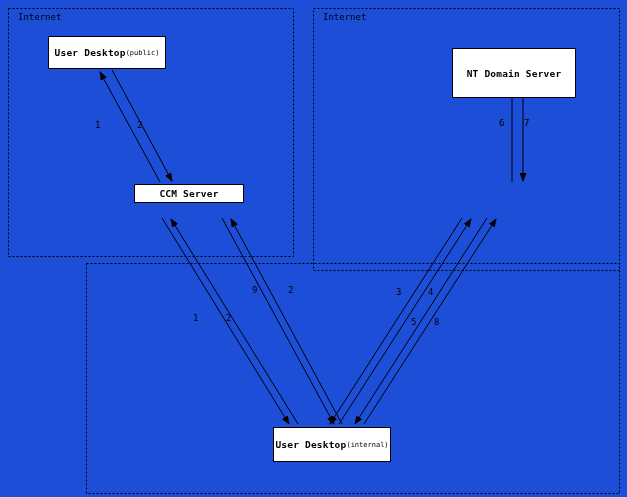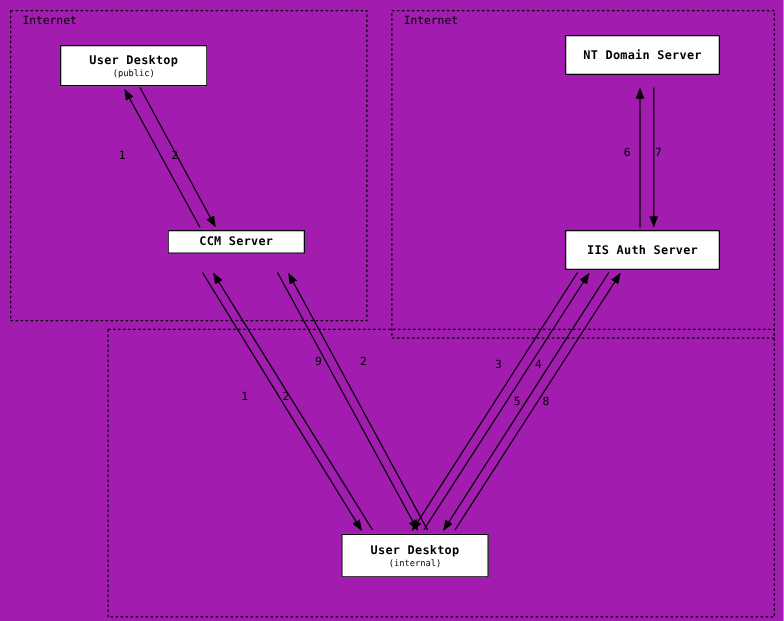--- a/index.html
+++ b/index.html
@@ -4,21 +4,21 @@
 <style>
   html, body {
     margin: 0;
     padding: 0;
     background: #ffffff;
   }
   #stage {
     position: relative;
     width: 627px;
     height: 497px;
-    background: #a21caf;
+    background: #1d4ed8;
     font-family: "DejaVu Sans Mono", monospace;
     overflow: hidden;
   }
   svg.layer {
     position: absolute;
     left: 0;
     top: 0;
     width: 627px;
     height: 497px;
   }
@@ -28,21 +28,21 @@
     font-size: 9px;
     color: #000000;
     white-space: nowrap;
   }
   .node {
     position: absolute;
     box-sizing: border-box;
     border: 1px solid #000000;
     background: #ffffff;
     display: flex;
-    flex-direction: column;
+    flex-direction: row;
     align-items: center;
     justify-content: center;
     font-family: "DejaVu Sans Mono", monospace;
     color: #000000;
   }
   .node .title {
     font-size: 9.5px;
     font-weight: bold;
     letter-spacing: 0.2px;
     white-space: nowrap;
@@ -104,27 +104,24 @@
 
   <div class="node" style="left:48px; top:36px; width:118px; height:33px;">
     <div class="title">User Desktop</div>
     <div class="sub">(public)</div>
   </div>
 
   <div class="node" style="left:134px; top:184px; width:110px; height:19px;">
     <div class="title">CCM Server</div>
   </div>
 
-  <div class="node" style="left:452px; top:28px; width:124px; height:32px;">
+  <div class="node" style="left:452px; top:48px; width:124px; height:50px;">
     <div class="title">NT Domain Server</div>
   </div>
 
-  <div class="node" style="left:452px; top:184px; width:124px; height:32px;">
-    <div class="title">IIS Auth Server</div>
-  </div>
 
   <div class="node" style="left:273px; top:427px; width:118px; height:35px;">
     <div class="title">User Desktop</div>
     <div class="sub">(internal)</div>
   </div>
 
   <div class="edge-label" style="left:95px; top:120px;">1</div>
   <div class="edge-label" style="left:137px; top:120px;">2</div>
   <div class="edge-label" style="left:499px; top:118px;">6</div>
   <div class="edge-label" style="left:524px; top:118px;">7</div>

